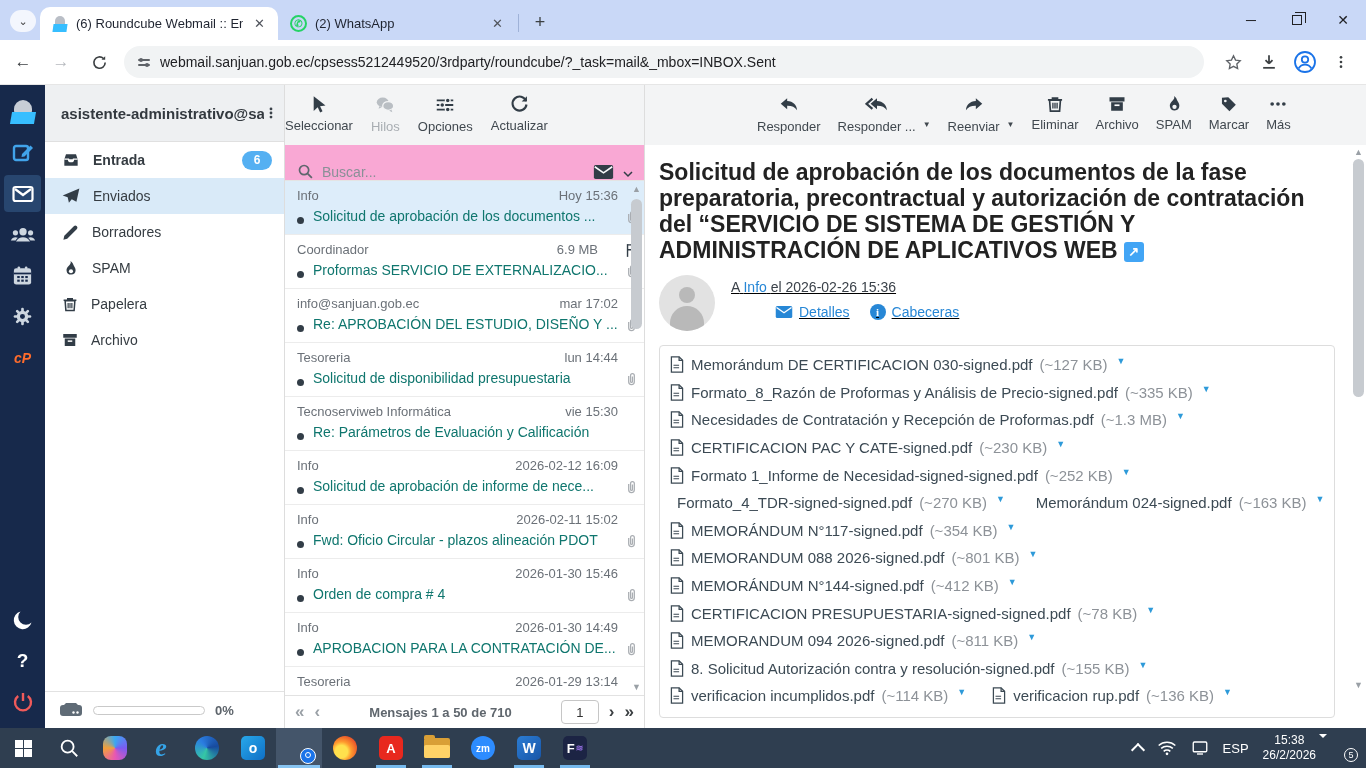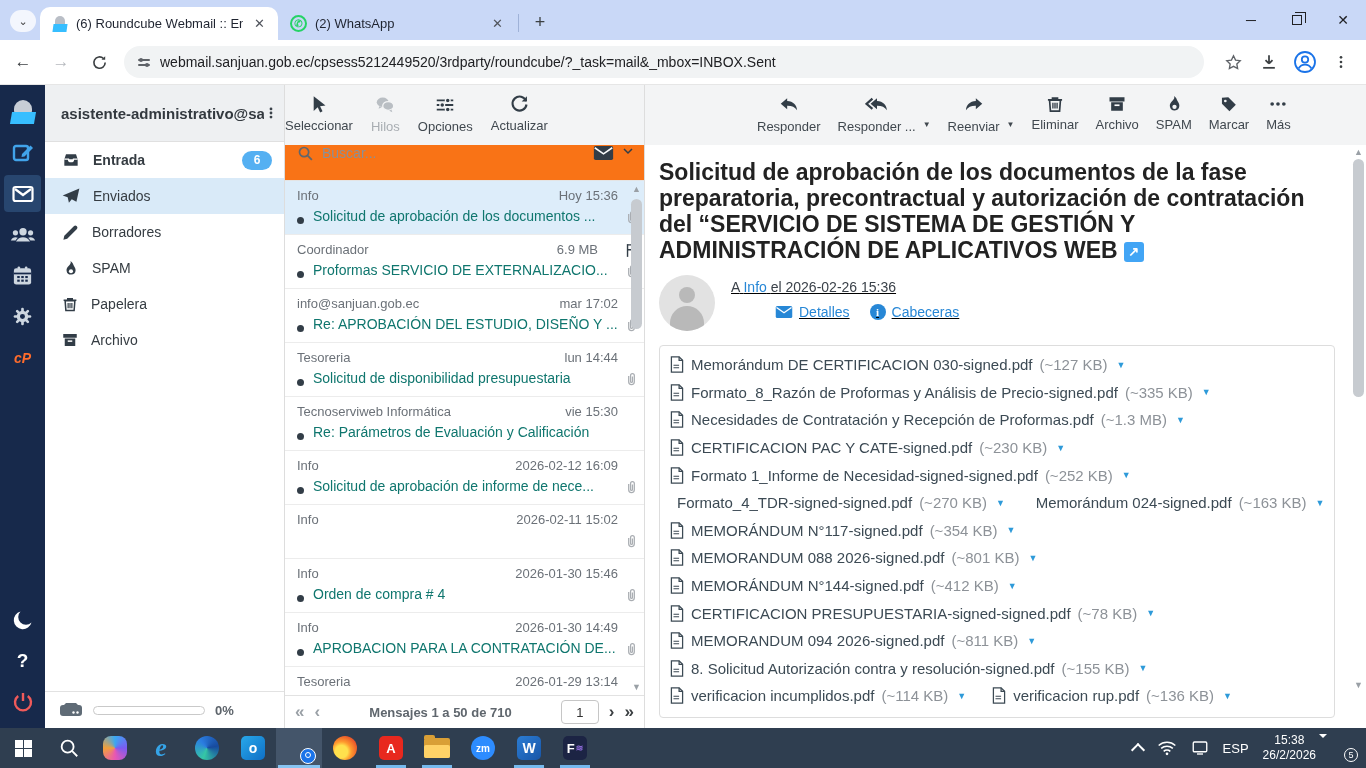--- a/index.html
+++ b/index.html
@@ -62,21 +62,21 @@
   .badge { min-width:30px; height:19px; background:#55b0f2; color:#fff; border-radius:10px; font-size:12px; font-weight:bold; display:flex; align-items:center; justify-content:center; padding:0 6px; }
   .quota { height:37px; border-top:1px solid #e2e2e2; display:flex; align-items:center; gap:10px; padding:0 14px; }
   .quota-track { width:112px; height:9px; border:1px solid #c9c9c9; border-radius:5px; background:#fff; }
   .quota-pct { font-size:13px; color:#5d646b; font-weight:bold; }
 
   
   .listcol { width:360px; border-right:1px solid #ddd; display:flex; flex-direction:column; flex-shrink:0; }
   .ltoolbar { height:60px; background:#f3f4f5; display:flex; align-items:flex-start; justify-content:flex-start; gap:18px; padding-top:9px; }
   .tbtn { display:flex; flex-direction:column; align-items:center; gap:3px; color:#40484f; font-size:13px; }
   .tbtn.disabled { color:#a8adb2; }
-  .searchrow { height:36px; background:#f97316; border-bottom:1px solid #e4e4e4; display:flex; align-items:flex-start; padding:0 10px 0 12px; gap:8px; }
+  .searchrow { height:36px; background:#f9a8d4; border-bottom:1px solid #e4e4e4; display:flex; align-items:flex-end; padding:0 10px 0 12px; gap:8px; }
   .searchrow input { border:none; outline:none; background:transparent; flex:1; font-size:14px; color:#333; font-family:"Liberation Sans",sans-serif; }
   .searchrow input::placeholder { color:#8a9097; }
   .msglist { flex:1; overflow:hidden; position:relative; }
   .mrow { height:54px; border-bottom:1px solid #ececec; padding:7px 26px 0 12px; position:relative; }
   .mrow.sel { background:#ddedfa; }
   .mline1 { display:flex; align-items:center; font-size:13px; color:#6b7178; }
   .mline1 .msender { flex:1; white-space:nowrap; overflow:hidden; }
   .mline1 .mdate { margin-left:23px; white-space:nowrap; }
   .mline2 { display:flex; align-items:flex-end; margin-top:5px; font-size:14px; color:#0f766e; }
   .dot { width:7px; height:7px; border-radius:50%; background:#323d47; margin-right:9px; flex-shrink:0; }
@@ -102,21 +102,21 @@
   .avatar .head { position:absolute; top:12px; left:20px; width:16px; height:16px; border-radius:50%; background:#b9b9b9; }
   .avatar .bodyp { position:absolute; top:31px; left:11px; width:34px; height:28px; border-radius:17px 17px 0 0; background:#b9b9b9; }
   .metatext { padding-top:4px;text-decoration:underline; }
   .toline { font-size:14px; color:#3b424a; }
   .toline a { color:#2787d6; text-decoration:none; }
   .metalinks { display:flex; gap:20px; margin-top:9px; align-items:center;padding-left:44px; }
   .mlink { display:flex; align-items:center; gap:6px; font-size:14px; color:#2787d6; }
   .info-ic { width:16px; height:16px; border-radius:50%; background:#2787d6; color:#fff; font-size:11px; font-weight:bold; display:flex; align-items:center; justify-content:center; font-family:"Liberation Serif",serif; }
   .attbox { margin-top:14px; width:676px; border:1px solid #ddd; border-radius:4px; padding:5px 10px 7px 10px; }
   .attrow { display:flex; align-items:center; gap:26px; height:27.6px; }
-  .att { display:flex; align-items:center; gap:7px; min-width:0; }
+  .att { display:flex; align-items:flex-start; gap:7px; min-width:0; }
   .attname { font-size:15px; color:#3c4a54; white-space:nowrap; }
   .attsize { font-size:15px; color:#8d9298; white-space:nowrap; }
   .attcaret { font-size:9px; color:#2e9ad9; margin-left:2px; }
 
   
   .sb { position:absolute; width:11px; border-radius:6px; background:#c7cbd0; }
   .sbarrow { position:absolute; font-size:9px; color:#9aa0a6; }
 
   
   .taskbar { position:absolute; bottom:0; left:0; width:1366px; height:40px; background:#2f3e50; display:flex; align-items:center; }
@@ -517,20 +517,24 @@
                 <path d="M7.5 6.5v9a4.5 4.5 0 0 0 9 0v-10a3 3 0 0 0-6 0v9.5a1.5 1.5 0 0 0 3 0V7" fill="none" stroke="#a9adb2" stroke-width="2"></path>
               </svg>
             </span>
         </div>
 
         <div class="mrow">
           <div class="mline1">
               <span class="msender">Info</span>
               <span class="mdate">2026-02-11 15:02</span>
             </div>
+          <div class="mline2">
+              <span class="dot"></span>
+              <span class="msubj">Fwd: Oficio Circular - plazos alineación PDOT</span>
+            </div>
           <span class="rowclip">
               <svg width="15" height="17" viewBox="0 0 24 24">
                 <path d="M7.5 6.5v9a4.5 4.5 0 0 0 9 0v-10a3 3 0 0 0-6 0v9.5a1.5 1.5 0 0 0 3 0V7" fill="none" stroke="#a9adb2" stroke-width="2"></path>
               </svg>
             </span>
         </div>
 
         <div class="mrow">
           <div class="mline1">
               <span class="msender">Info</span>

